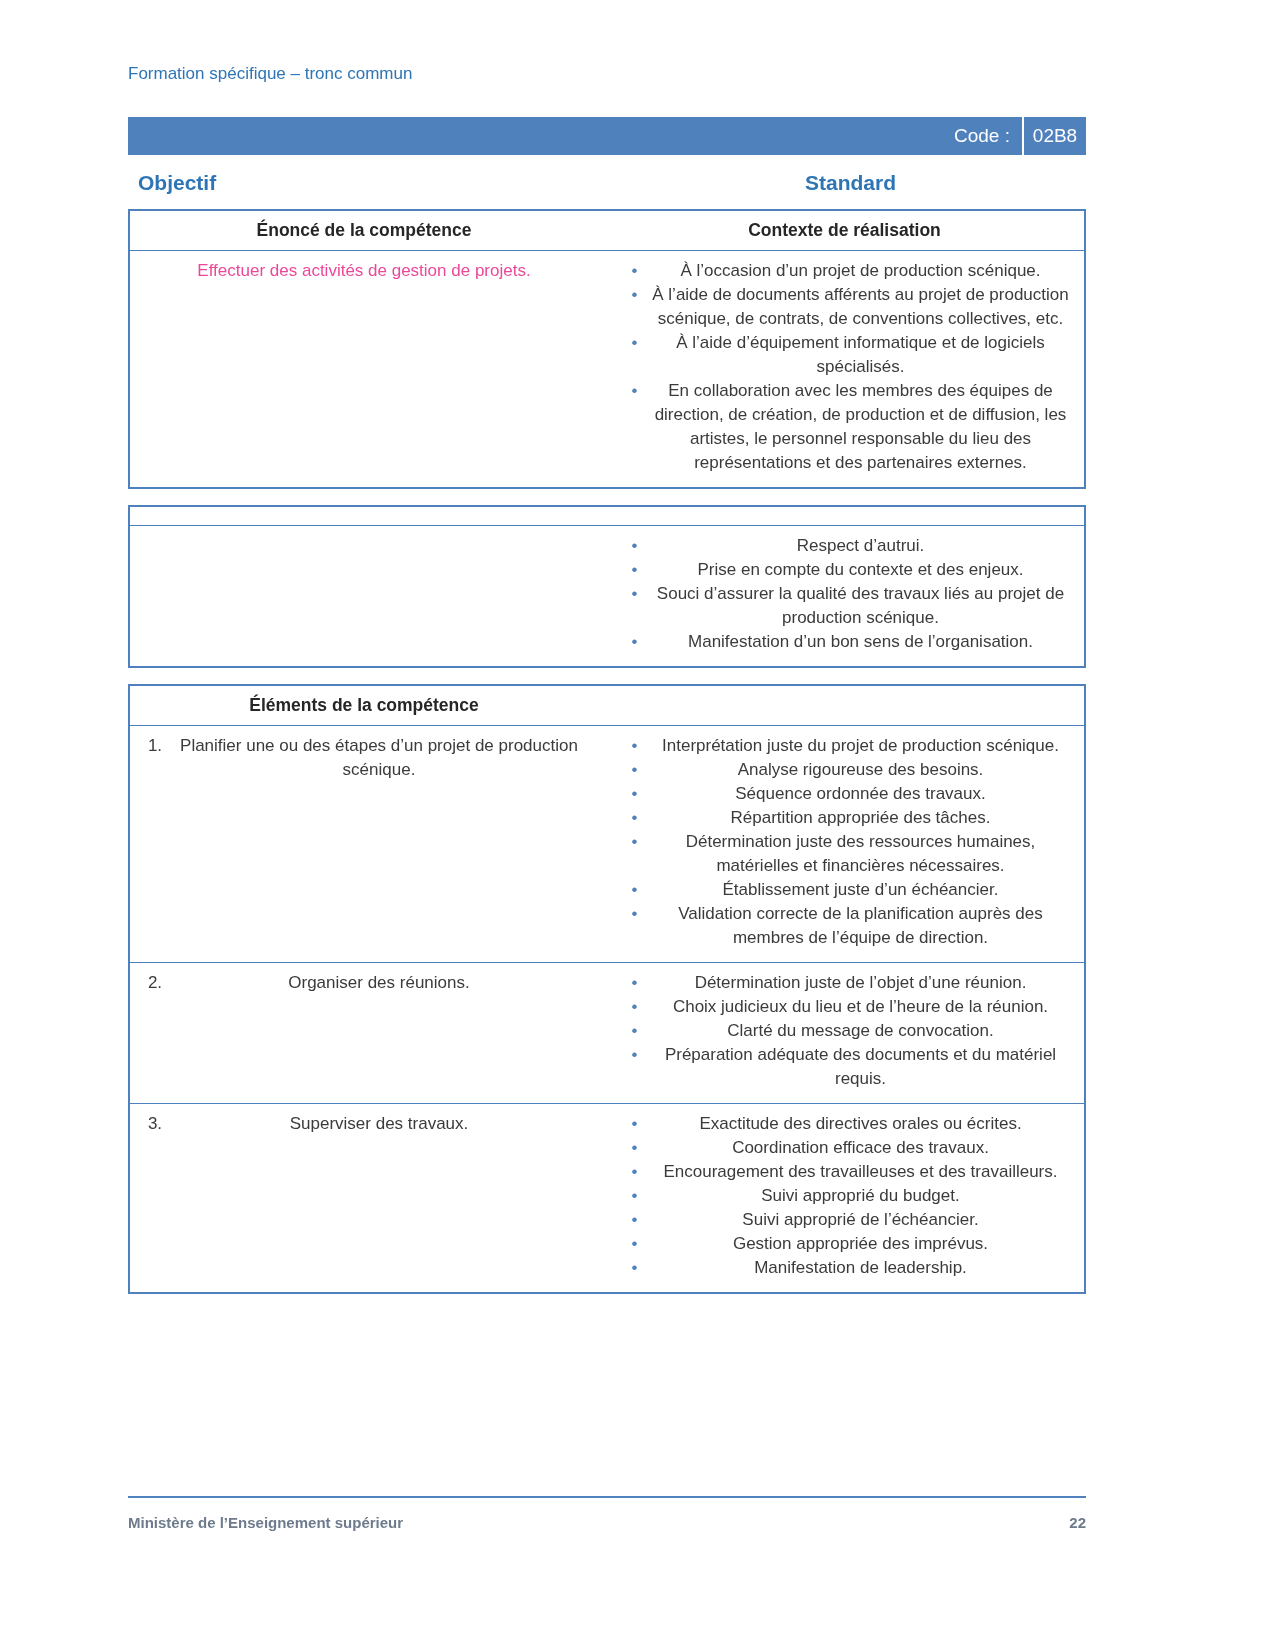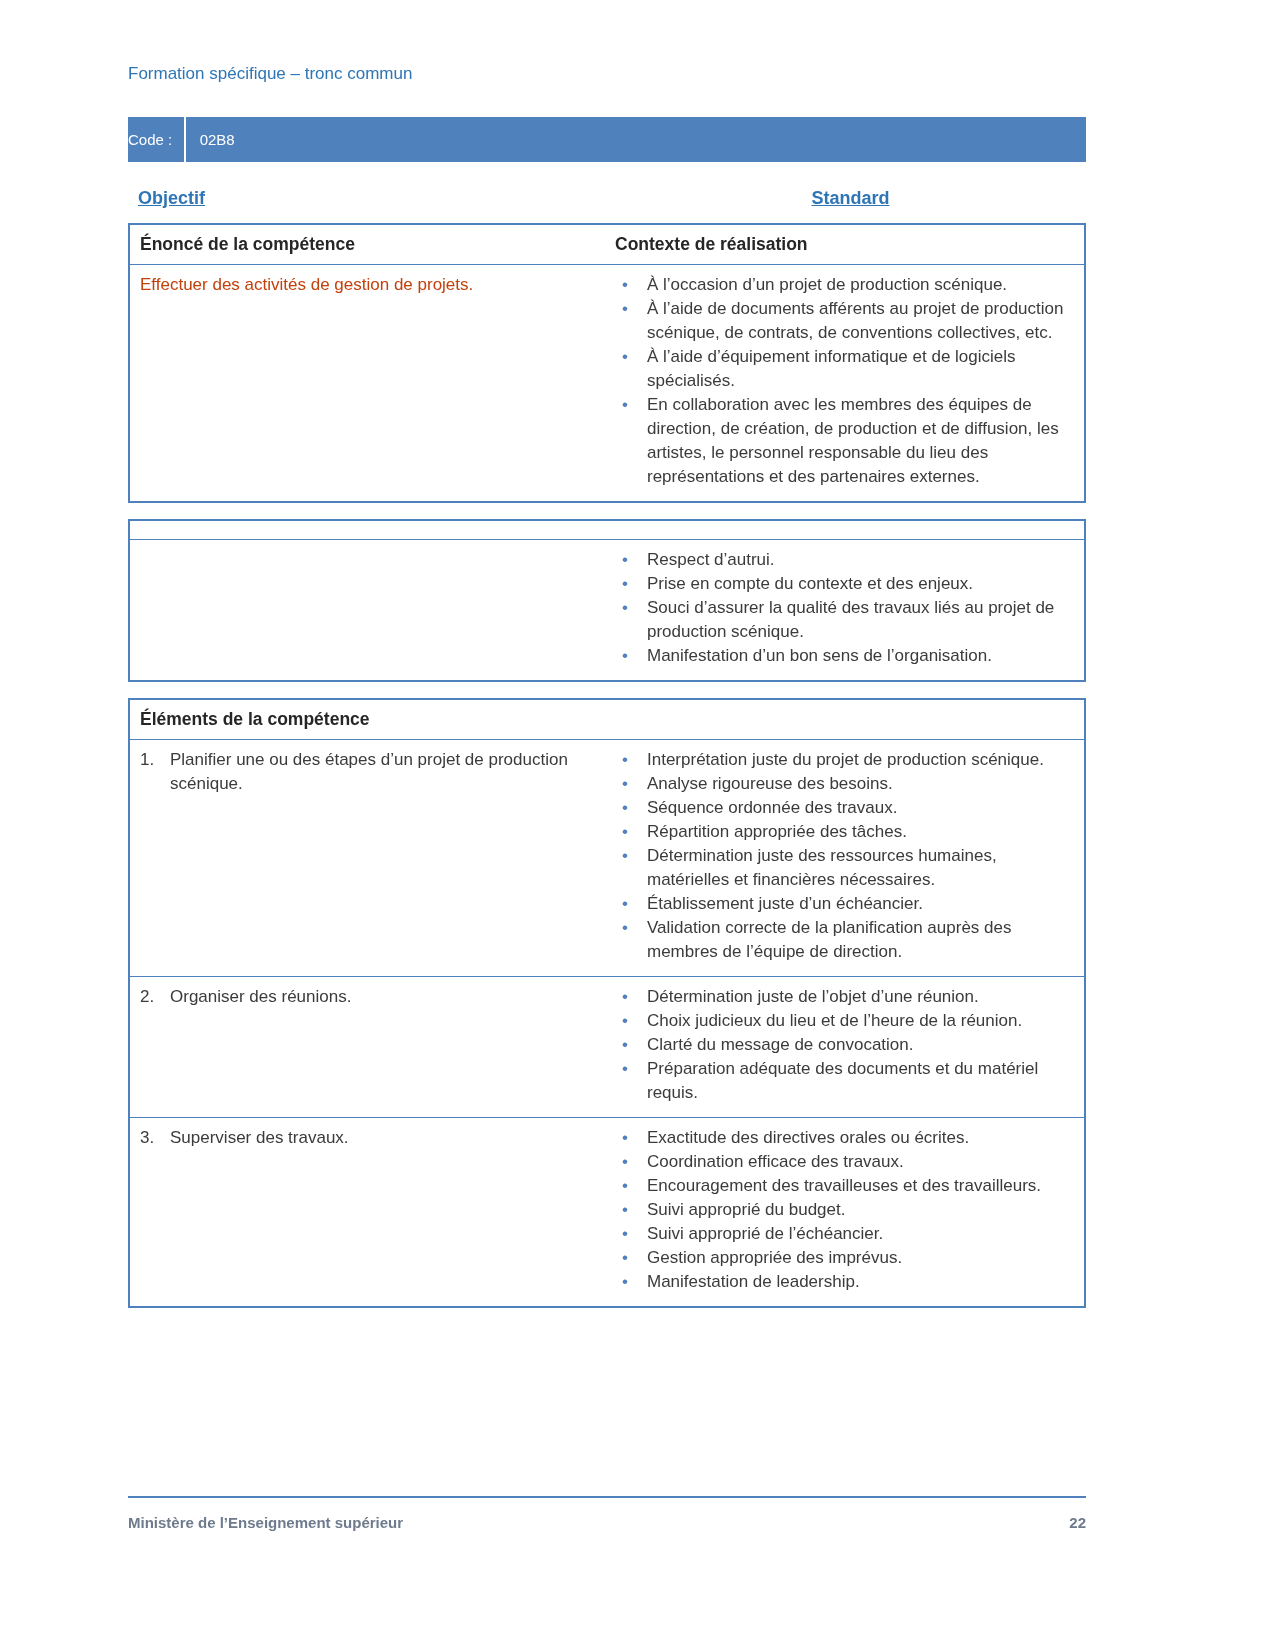--- a/index.html
+++ b/index.html
@@ -8,44 +8,44 @@
     width:1275px; height:1650px;
     font-family:"Liberation Sans", sans-serif;
     color:#3b3b3b;
     position:relative;
   }
   .page { position:relative; width:1275px; height:1650px; padding:64px 189px 0 128px; }
 
   .breadcrumb { font-size:17px; color:#2e75b6; }
 
   .code-bar {
-    margin-top:33px; height:45px; background:#4f81bd; color:#ffffff;
-    font-size:15px; display:flex; align-items:center;
+    margin-top:33px; height:38px; background:#4f81bd; color:#ffffff;
+    font-size:19px; display:flex; justify-content:flex-end; align-items:center;
   }
   .code-label { padding-right:12px; }
   .code-divider { width:2px; align-self:stretch; background:#ffffff; }
   .code-value { width:62px; text-align:center; }
 
   .col-headings {
-    display:flex; margin-top:26px; margin-bottom:14px;
-    font-size:18px; font-weight:bold; color:#2e75b6;text-decoration:underline;
+    display:flex; margin-top:16px; margin-bottom:14px;
+    font-size:21px; font-weight:bold; color:#2e75b6;
   }
   .col-headings .h-left { width:472px; padding-left:10px; flex:none; }
   .col-headings .h-right { flex:1; padding-left:15px;text-align:center; }
 
   .ctable { border:2px solid #4f81bd; margin-bottom:16px; background:#fff; }
   .ctable.last { margin-bottom:0; }
-  .trow { display:flex; border-top:1px solid #4f81bd; }
+  .trow { display:flex; border-top:1px solid #4f81bd;text-align:center; }
   .trow:first-child { border-top:none; }
   .cell-l { width:470px; flex:none; padding:8px 12px 12px 10px; }
   .cell-r { flex:1; padding:8px 10px 12px 15px; }
   .th { font-weight:bold; color:#262626; font-size:17.5px; }
   .trow.header .cell-l, .trow.header .cell-r { padding-top:9px; padding-bottom:9px; }
 
-  .body-text { font-size:17px; line-height:24px; color:#c2410c; }
+  .body-text { font-size:17px; line-height:24px; color:#ec4899; }
 
   ul.bullets { list-style:none; }
   li.bullet { display:flex; font-size:17px; line-height:24px; }
   li.bullet .dot { width:32px; flex:none; padding-left:7px; color:#4f81bd; }
   li.bullet .bl { flex:1; }
 
   .num-item { display:flex; font-size:17px; line-height:24px; }
   .num-item .num { width:30px; flex:none; }
   .num-item .num-text { flex:1; }
 

